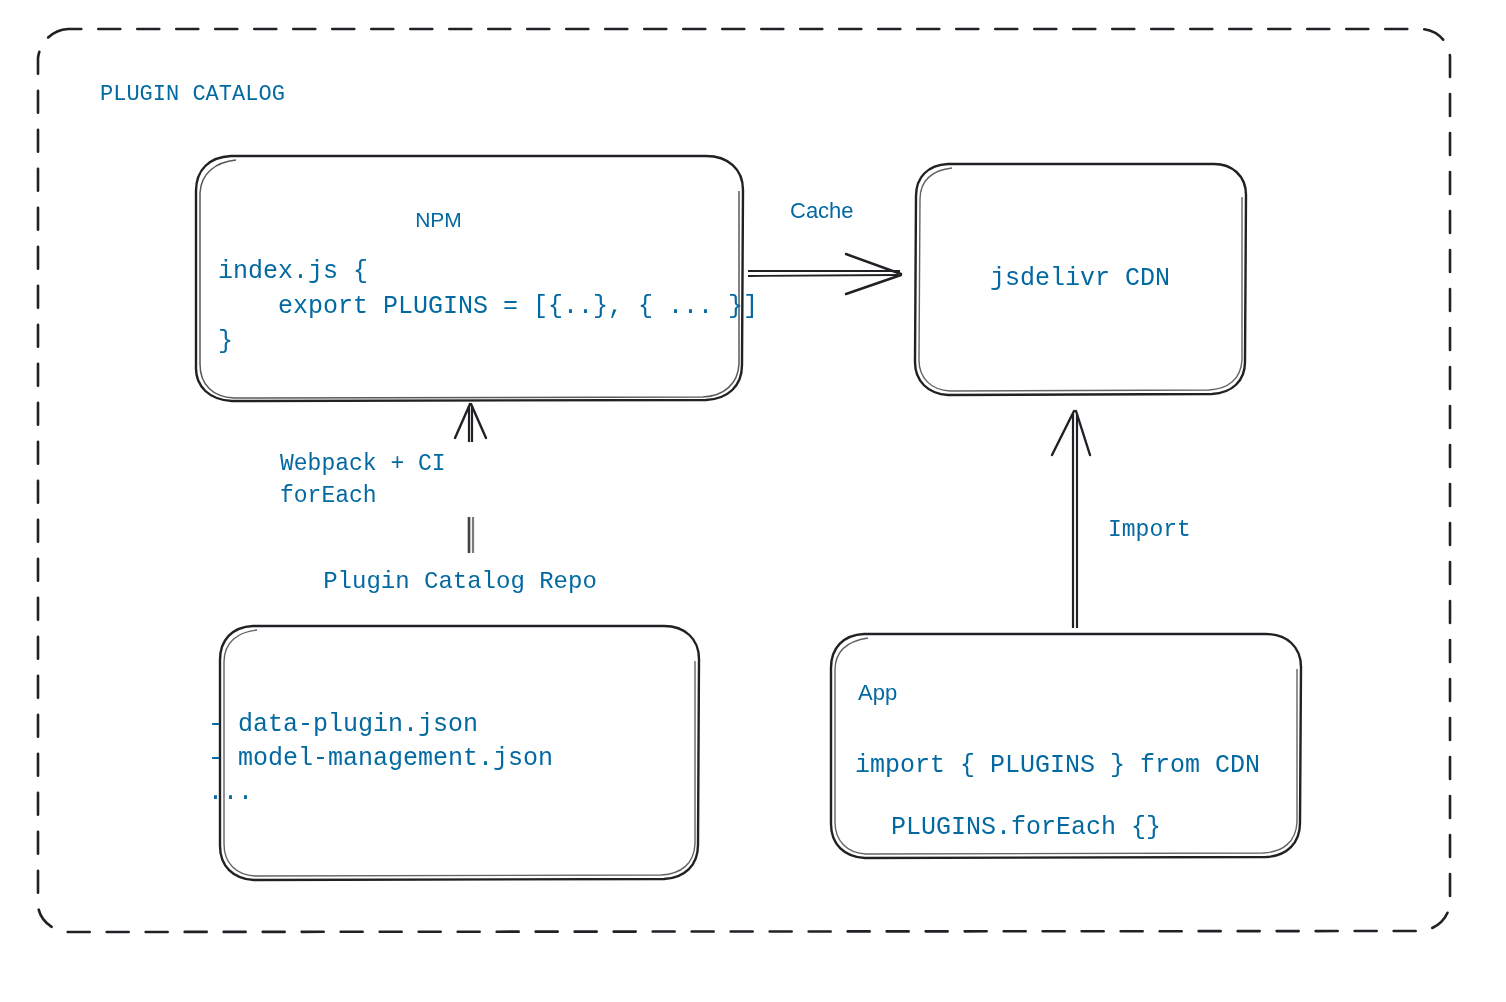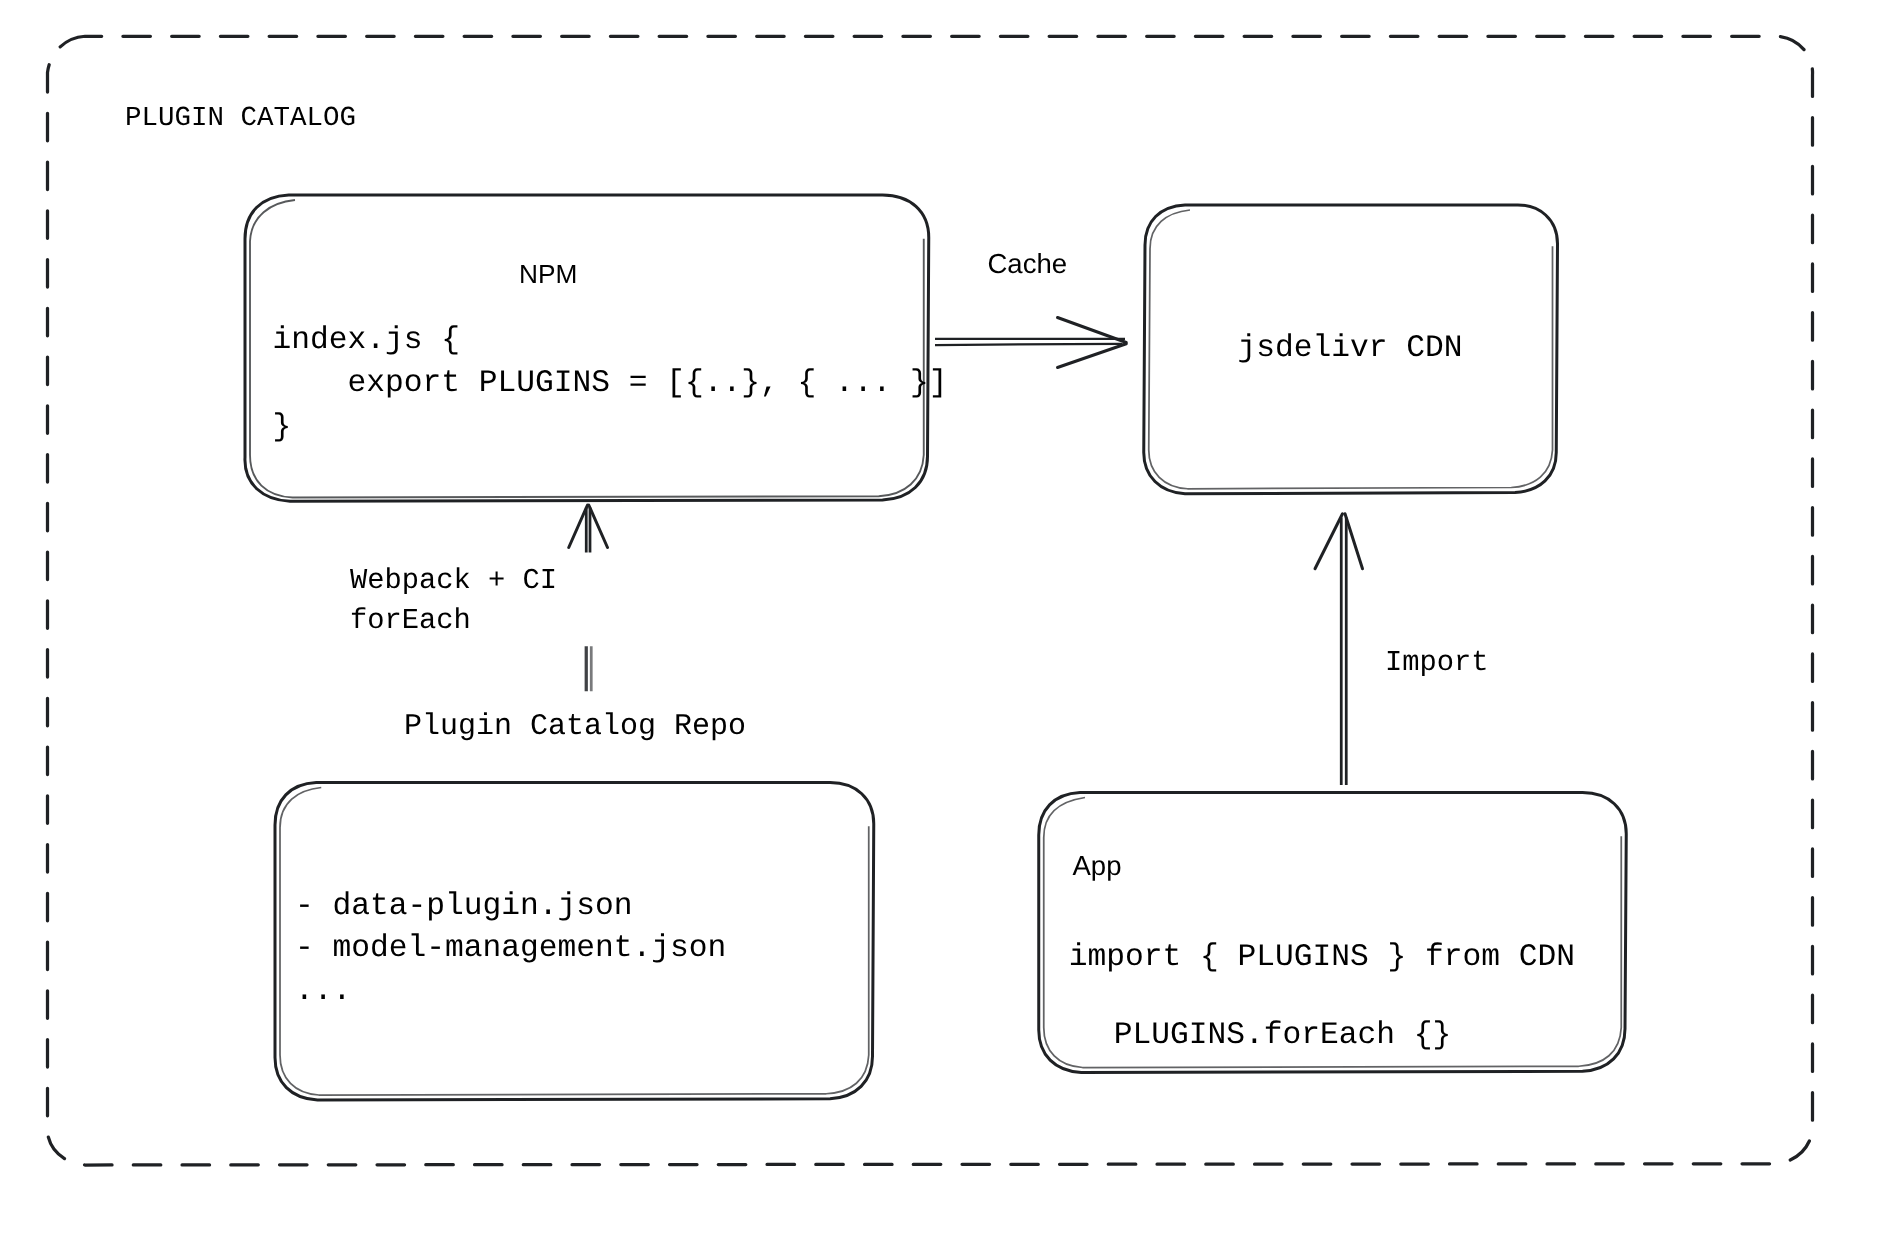--- a/index.html
+++ b/index.html
@@ -23,21 +23,21 @@
   svg.layer {
     position: absolute;
     top: 0;
     left: 0;
     width: 1506px;
     height: 1002px;
   }
   .txt {
     position: absolute;
     white-space: pre;
-    color: #000000;
+    color: #0369a1;
     font-family: "Liberation Mono", monospace;
     letter-spacing: 0px;
   }
   .sans {
     font-family: "Liberation Sans", sans-serif;
   }
   .group-title {
     left: 100px;
     top: 82px;
     font-size: 22px;
@@ -76,21 +76,21 @@
     line-height: 32px;
   }
   .repo-label {
     left: 200px;
     top: 568px;
     width: 520px;
     text-align: center;
     font-size: 24px;
   }
   .repo-list {
-    left: 236px;
+    left: 208px;
     top: 708px;
     font-size: 25px;
     line-height: 34px;
   }
   .import-label {
     left: 1108px;
     top: 517px;
     font-size: 23px;
   }
   .app-title {

